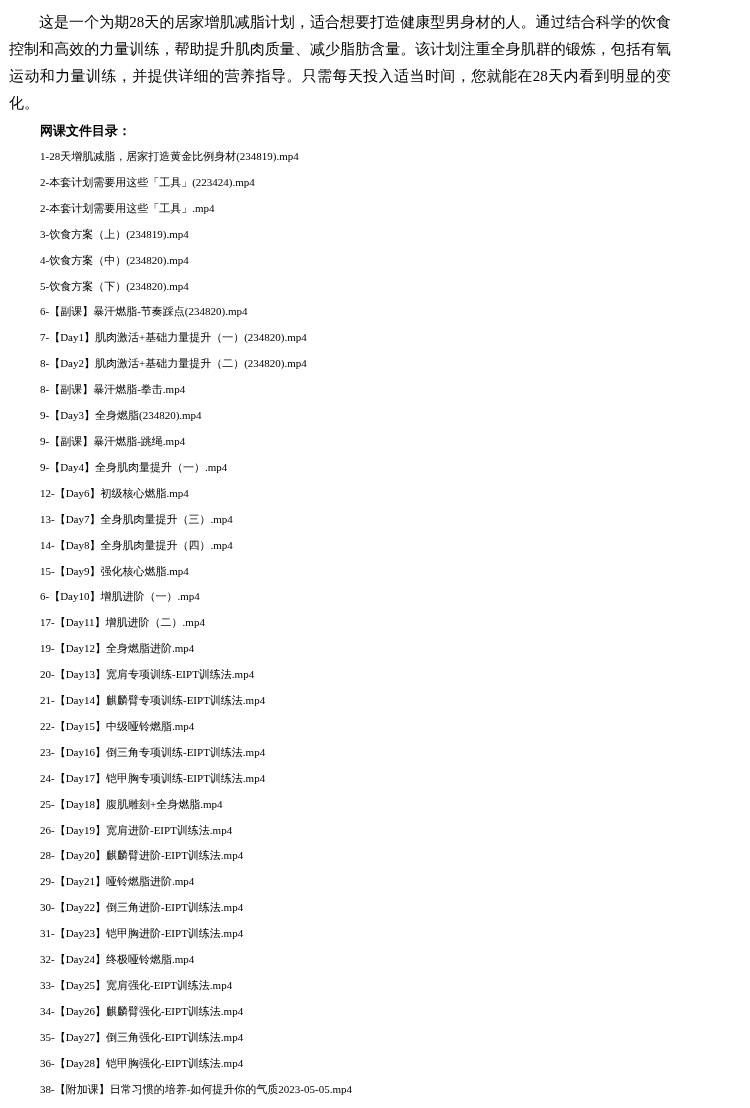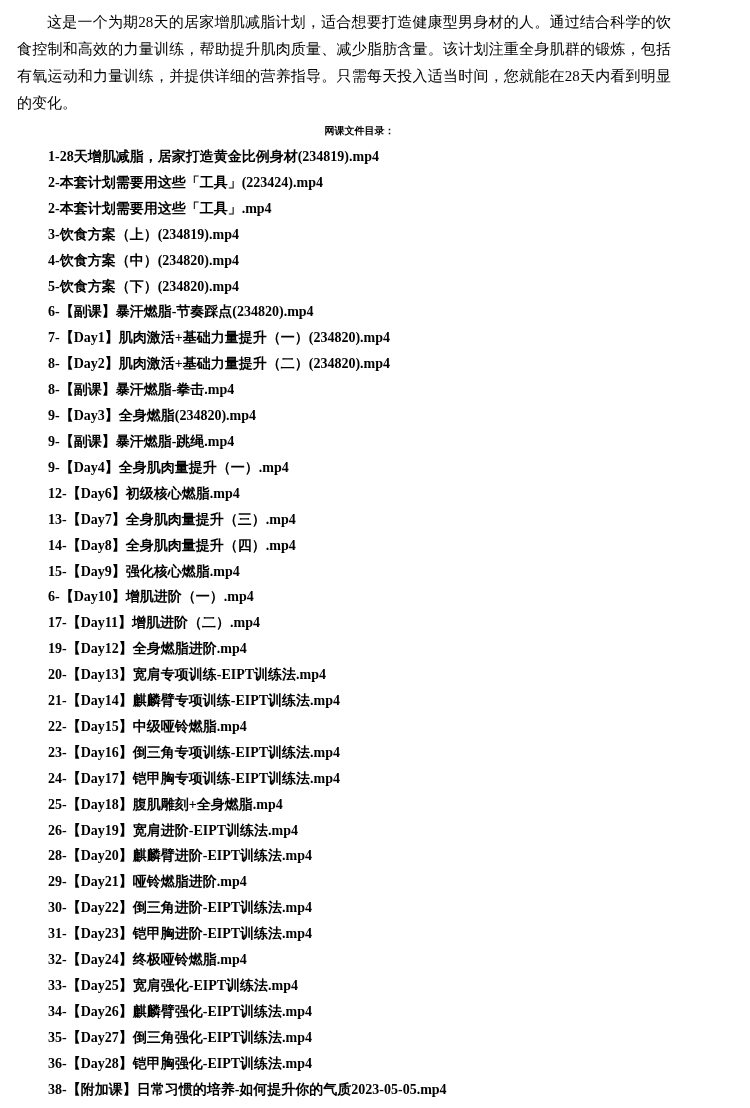--- a/index.html
+++ b/index.html
@@ -10,48 +10,46 @@
   body {
     width: 750px;
     height: 1108px;
     overflow: hidden;
     color: #000000;
     font-family: "Liberation Serif", "DejaVu Serif", serif;
   }
   .page {
     box-sizing: border-box;
     width: 676px;
-    padding: 9px 5px 0 17px;
+    padding: 9px 5px 0 9px;
   }
   .intro {
     margin: 0;
     font-size: 15px;
     line-height: 27px;
     text-indent: 2em;
     text-align: justify;
   }
   .dir-heading {
     margin: 0 0 0 31px;
-    font-size: 10px;
+    font-size: 13px;
     line-height: 27px;
     font-weight: bold;
-    text-align: center;
   }
   .file-list {
     margin: 0;
     padding: 0;
     list-style: none;
   }
   .file-item {
     margin-left: 31px;
-    font-size: 14px;
+    font-size: 11px;
     line-height: 25.9px;
     white-space: nowrap;
     overflow: hidden;
-    font-weight: bold;
   }
 </style>
 </head>
 <body>
 
 <div class="page">
   <p class="intro">这是一个为期28天的居家增肌减脂计划，适合想要打造健康型男身材的人。通过结合科学的饮食控制和高效的力量训练，帮助提升肌肉质量、减少脂肪含量。该计划注重全身肌群的锻炼，包括有氧运动和力量训练，并提供详细的营养指导。只需每天投入适当时间，您就能在28天内看到明显的变化。</p>
 
   <div class="dir-heading">网课文件目录：</div>
 

